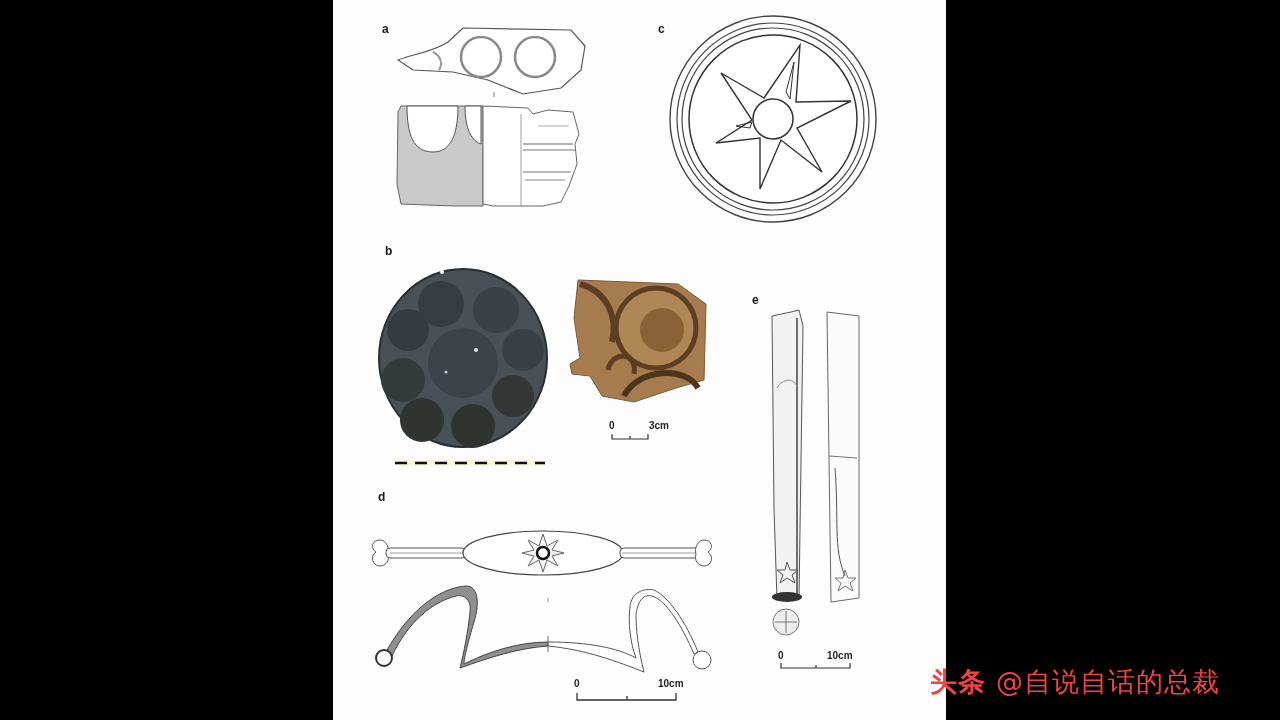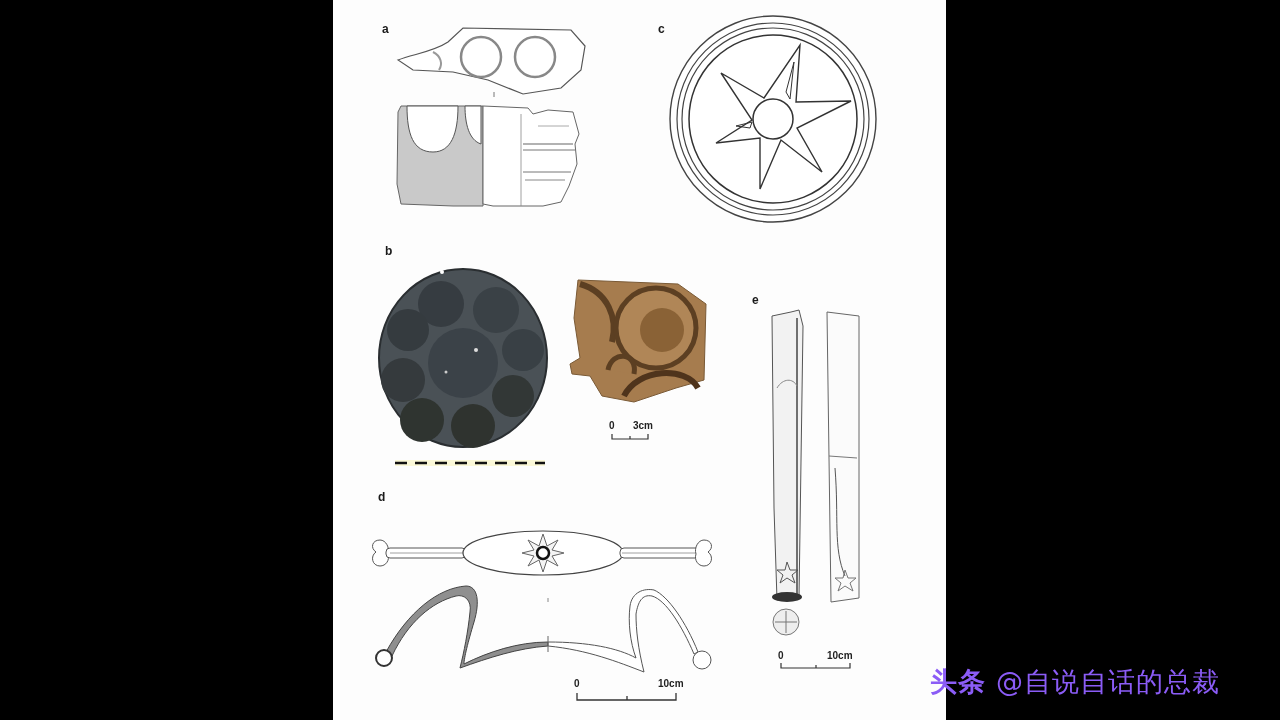--- a/index.html
+++ b/index.html
@@ -14,21 +14,21 @@
   .panel-label {
     position: absolute; font-weight: bold; font-size: 12px; color: #1a1a1a;
     font-family: "Liberation Sans", sans-serif;
   }
   .scale-text {
     position: absolute; font-size: 10px; color: #222; font-weight: bold;
     font-family: "Liberation Sans", sans-serif; white-space: nowrap;
   }
   svg { position: absolute; overflow: visible; }
   .watermark {
-    position: absolute; left: 930px; top: 664px; color: #8b5cf6;
+    position: absolute; left: 930px; top: 664px; color: #ef4444;
     font-size: 27px; font-family: "DejaVu Sans", sans-serif; white-space: nowrap;
     letter-spacing: 1px;
   }
   .watermark .brand { font-weight: bold; margin-right: 10px; }
 </style>
 </head>
 <body>
 
 <div class="page">
 
@@ -87,21 +87,21 @@
   </svg>
   <svg style="left:235px;top:278px;" width="142" height="126" viewBox="0 0 142 126">
     <path d="M10,2 L110,6 L138,26 L136,102 L108,110 L66,124 L34,118 L22,98 L4,96 L2,86 L12,80 L6,40 Z" fill="#a67c4e" stroke="#7a5a36" stroke-width="1"></path>
     <path d="M12,6 C40,14 50,40 44,64" fill="none" stroke="#5c3f22" stroke-width="6"></path>
     <circle cx="88" cy="50" r="40" fill="#b08657" stroke="#5c3f22" stroke-width="5"></circle>
     <circle cx="94" cy="52" r="22" fill="#8a6236"></circle>
     <path d="M40,92 C44,72 70,74 66,96" fill="#a67c4e" stroke="#5c3f22" stroke-width="5"></path>
     <path d="M56,118 C70,90 118,88 130,110" fill="none" stroke="#4f341c" stroke-width="6"></path>
   </svg>
   <span class="scale-text" style="left:276px;top:420px;">0</span>
-  <span class="scale-text" style="left:300px;top:420px;">3cm</span>
+  <span class="scale-text" style="left:316px;top:420px;">3cm</span>
   <svg style="left:278px;top:433px;" width="40" height="8" viewBox="0 0 40 8">
     <path d="M1,1 L1,6 L37,6 L37,1 M19,3 L19,6" fill="none" stroke="#333" stroke-width="1.2"></path>
   </svg>
 
   <span class="panel-label" style="left:419px;top:293px;">e</span>
   <svg style="left:436px;top:308px;" width="40" height="330" viewBox="0 0 40 330">
     <path d="M3,8 L22,4 L30,2 L34,18 L30,290 L8,292 L5,200 Z" fill="#f2f2f2" stroke="#555" stroke-width="1"></path>
     <line x1="28" y1="10" x2="28" y2="286" stroke="#444" stroke-width="1.5"></line>
     <path d="M8,80 C14,70 24,70 28,78" fill="none" stroke="#888" stroke-width="1"></path>
     <polygon points="18,254 21,262 29,262 23,267 26,275 18,270 11,275 14,267 8,262 16,262" fill="none" stroke="#555" stroke-width="1"></polygon>

